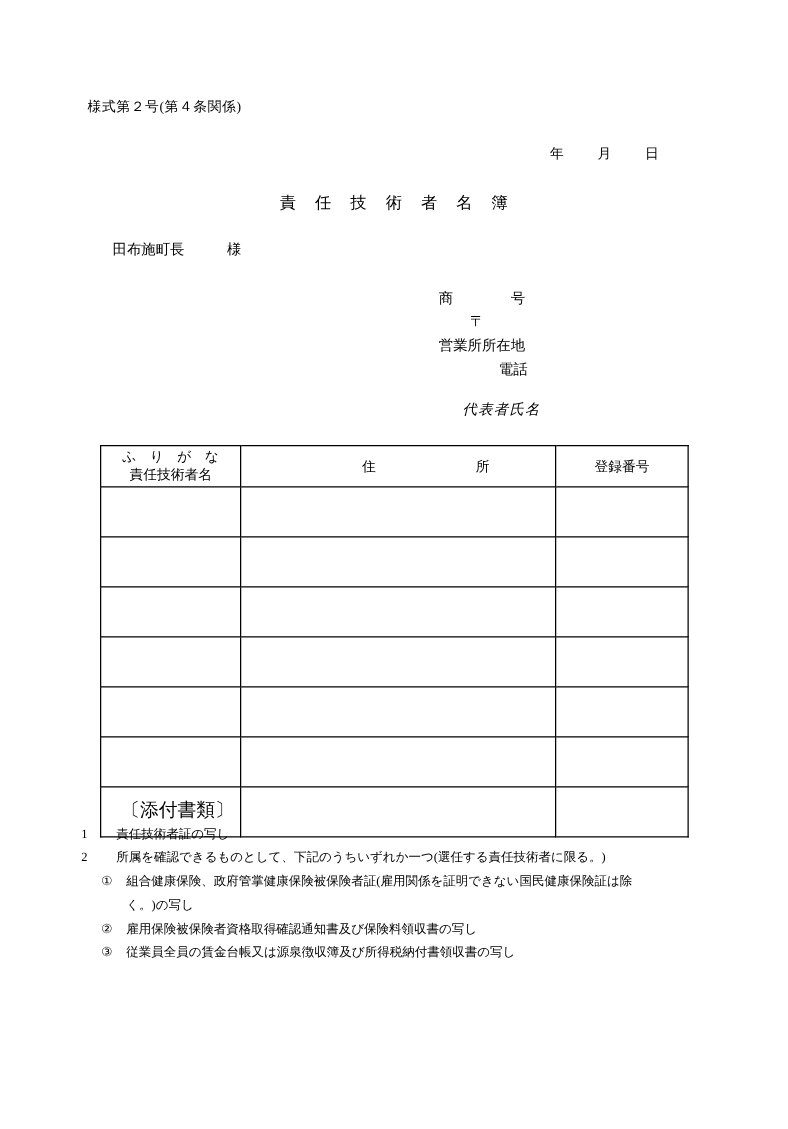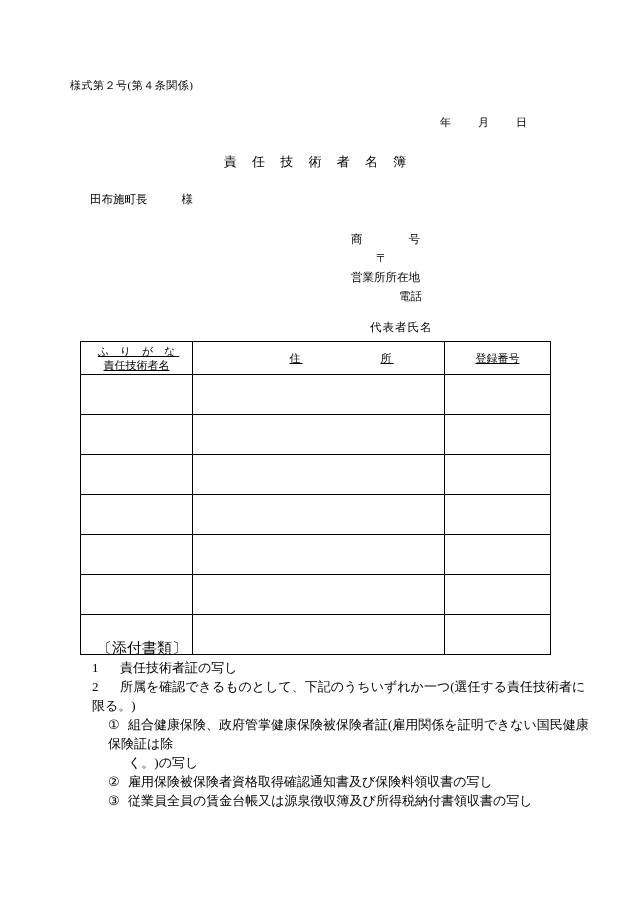--- a/index.html
+++ b/index.html
@@ -77,29 +77,29 @@
   }
   .applicant-row .indent-tel {
     margin-left: 48px;
   }
   .rep-name {
     position: absolute;
     left: 370px;
     top: 320px;
     font-size: 11.5px;
     letter-spacing: 1px;
+    font-style: italic;
   }
   table.roster {
     position: absolute;
     left: 80px;
-    top: 341px;
+    top: 356px;
     width: 470px;
     border-collapse: collapse;
     table-layout: fixed;
-    text-decoration: underline;
   }
   table.roster th, table.roster td {
     border: 1px solid #000000;
     font-weight: normal;
     font-size: 11px;
     padding: 0;
   }
   table.roster th {
     height: 32px;
     text-align: center;
@@ -129,24 +129,24 @@
   .th-juusho .ch1 { margin-right: 78px; }
   .attach-heading {
     position: absolute;
     left: 80px;
     top: 639px;
     font-size: 15px;
     margin-left: 17px;
   }
   .attach-list {
     position: absolute;
-    left: 92px;
+    left: 65px;
     top: 658px;
     width: 500px;
-    font-size: 13px;
+    font-size: 10px;
     line-height: 19px;
   }
   .attach-item {
     position: relative;
     padding-left: 0;
   }
   .attach-item .num {
     display: inline-block;
     width: 28px;
   }

